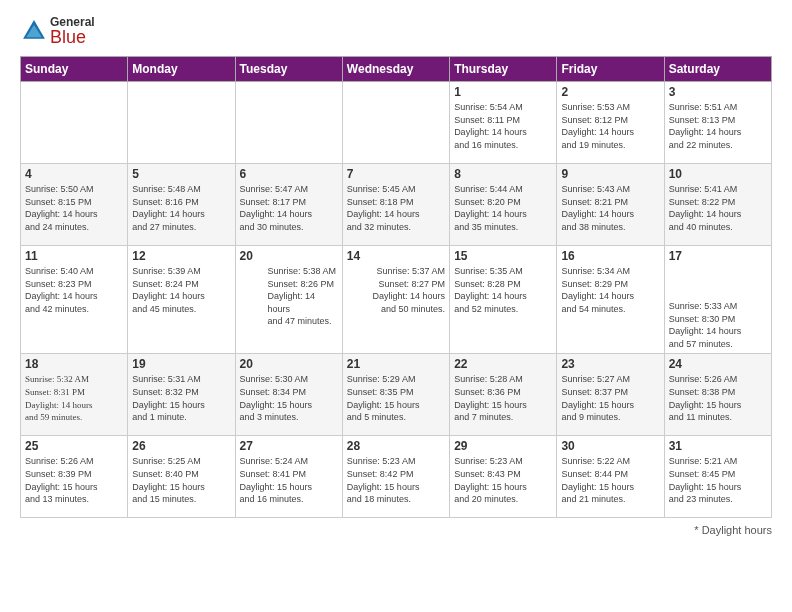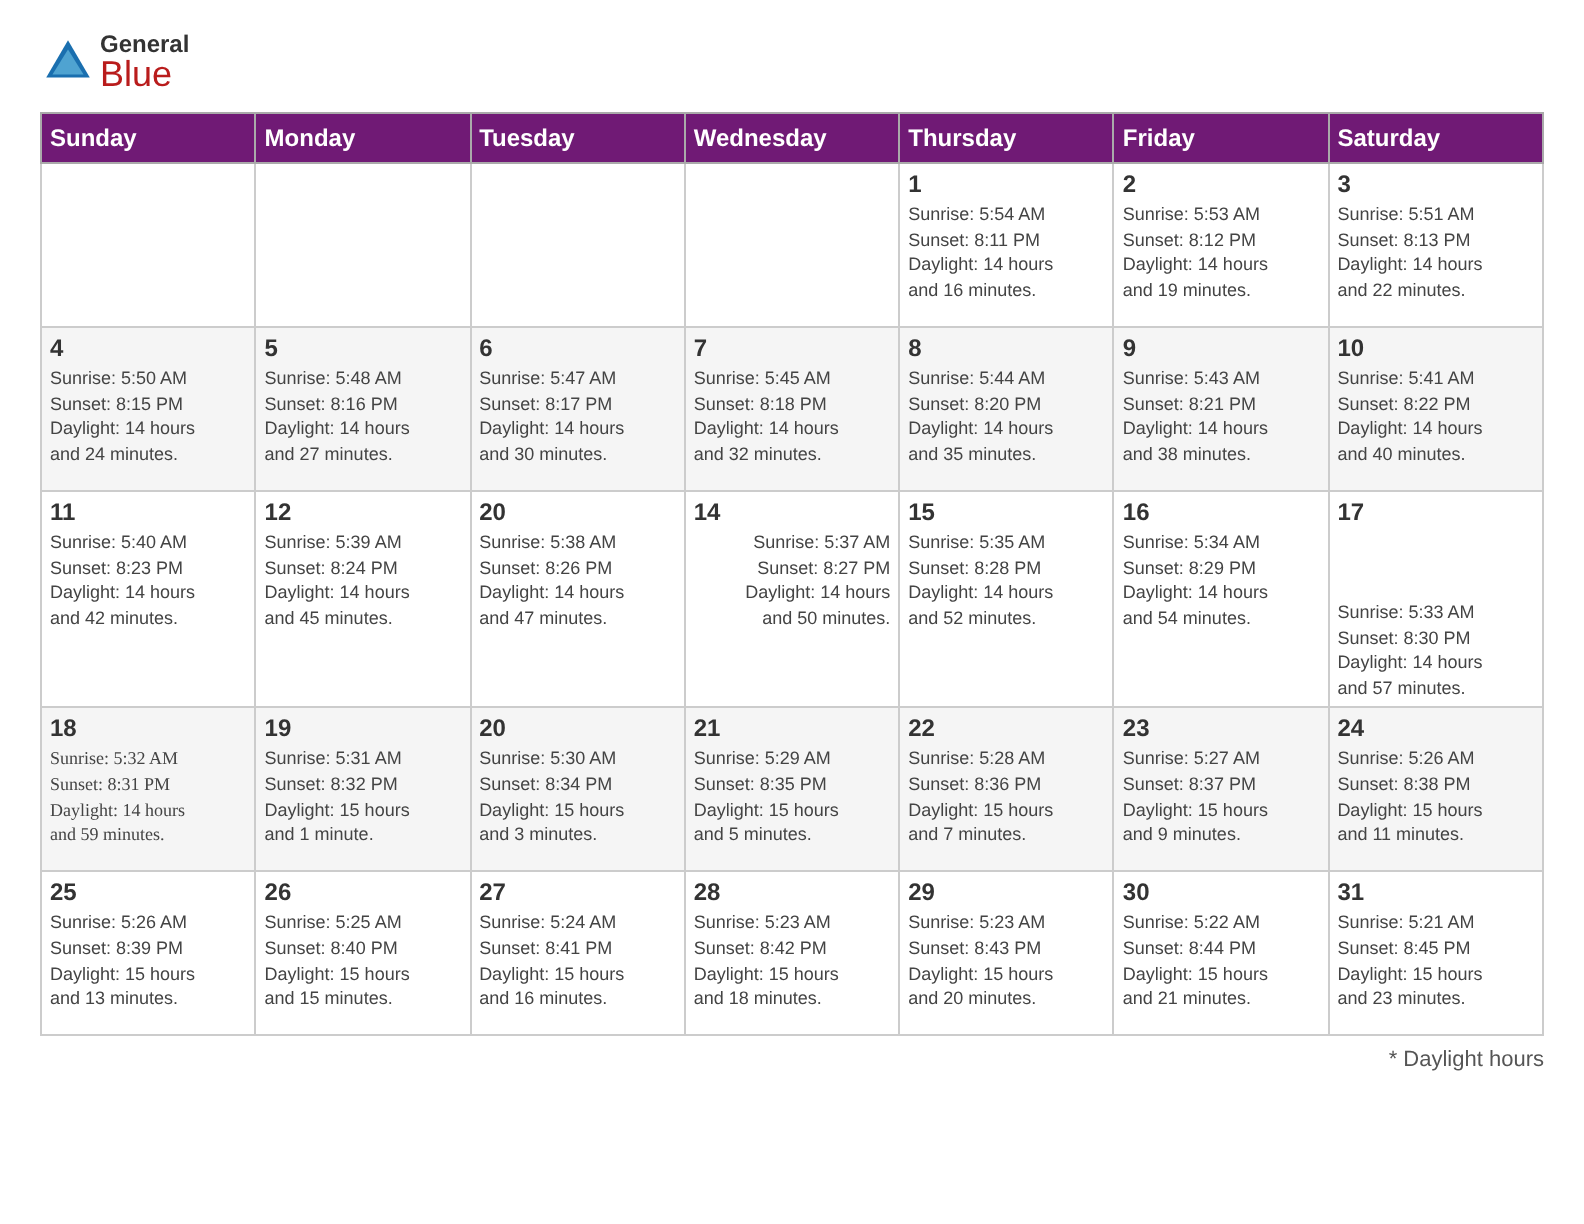--- a/index.html
+++ b/index.html
@@ -237,21 +237,21 @@
           </td>
           <td>
             <span class="day-number">12</span>
             <div class="day-info" style="white-space: pre-line;">Sunrise: 5:39 AM
 Sunset: 8:24 PM
 Daylight: 14 hours
 and 45 minutes.</div>
           </td>
           <td>
             <span class="day-number">20</span>
-            <div class="day-info" style="white-space: pre-line;">Sunrise: 5:38 AM
+            <div class="day-info" style="white-space: pre-line; margin-left: 28px;">Sunrise: 5:38 AM
 Sunset: 8:26 PM
 Daylight: 14 hours
 and 47 minutes.</div>
           </td>
           <td>
             <span class="day-number">14</span>
             <div class="day-info" style="white-space: pre-line; text-align: right;">Sunrise: 5:37 AM
 Sunset: 8:27 PM
 Daylight: 14 hours
 and 50 minutes.</div>

